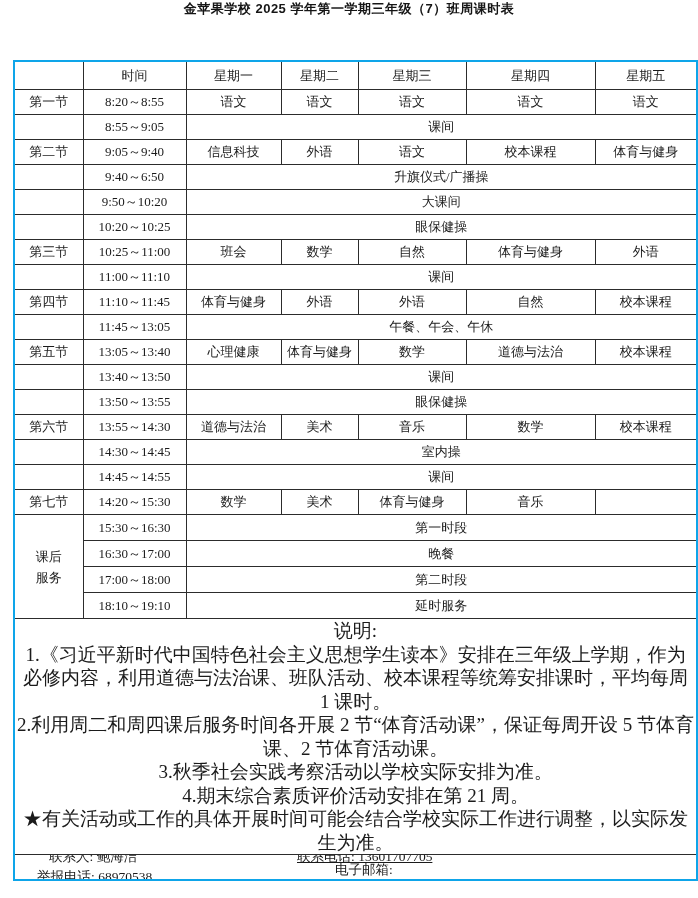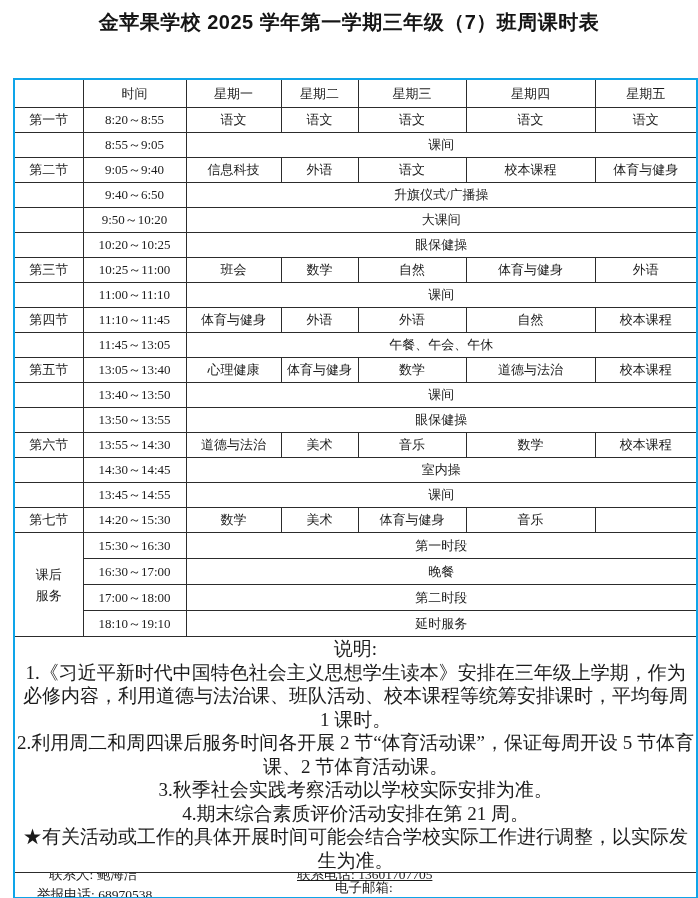--- a/index.html
+++ b/index.html
@@ -10,25 +10,24 @@
   body {
     width: 698px;
     height: 898px;
     font-family: "Liberation Serif", serif;
     color: #1b1b1b;
     position: relative;
     overflow: hidden;
   }
   .page-title {
     text-align: center;
-    padding-top: 9px;
     margin: 0 0 42px 0;
     font-family: "Liberation Sans", sans-serif;
     font-weight: 700;
-    font-size: 20px;
+    font-size: 13px;
     letter-spacing: 0.5px;
     color: #151515;
   }
   table.schedule {
     margin-left: 13px;
     width: 683px;
     border-collapse: collapse;
     table-layout: fixed;
     border: 2px solid #0ea5e9;
     font-size: 13px;
@@ -193,21 +192,21 @@
         <td>数学</td>
         <td>校本课程</td>
       </tr>
       <tr>
         <td></td>
         <td>14:30～14:45</td>
         <td colspan="5">室内操</td>
       </tr>
       <tr>
         <td></td>
-        <td>13:45～14:55</td>
+        <td>14:45～14:55</td>
         <td colspan="5">课间</td>
       </tr>
       <tr>
         <td>第七节</td>
         <td>14:20～15:30</td>
         <td>数学</td>
         <td>美术</td>
         <td>体育与健身</td>
         <td>音乐</td>
         <td></td>

